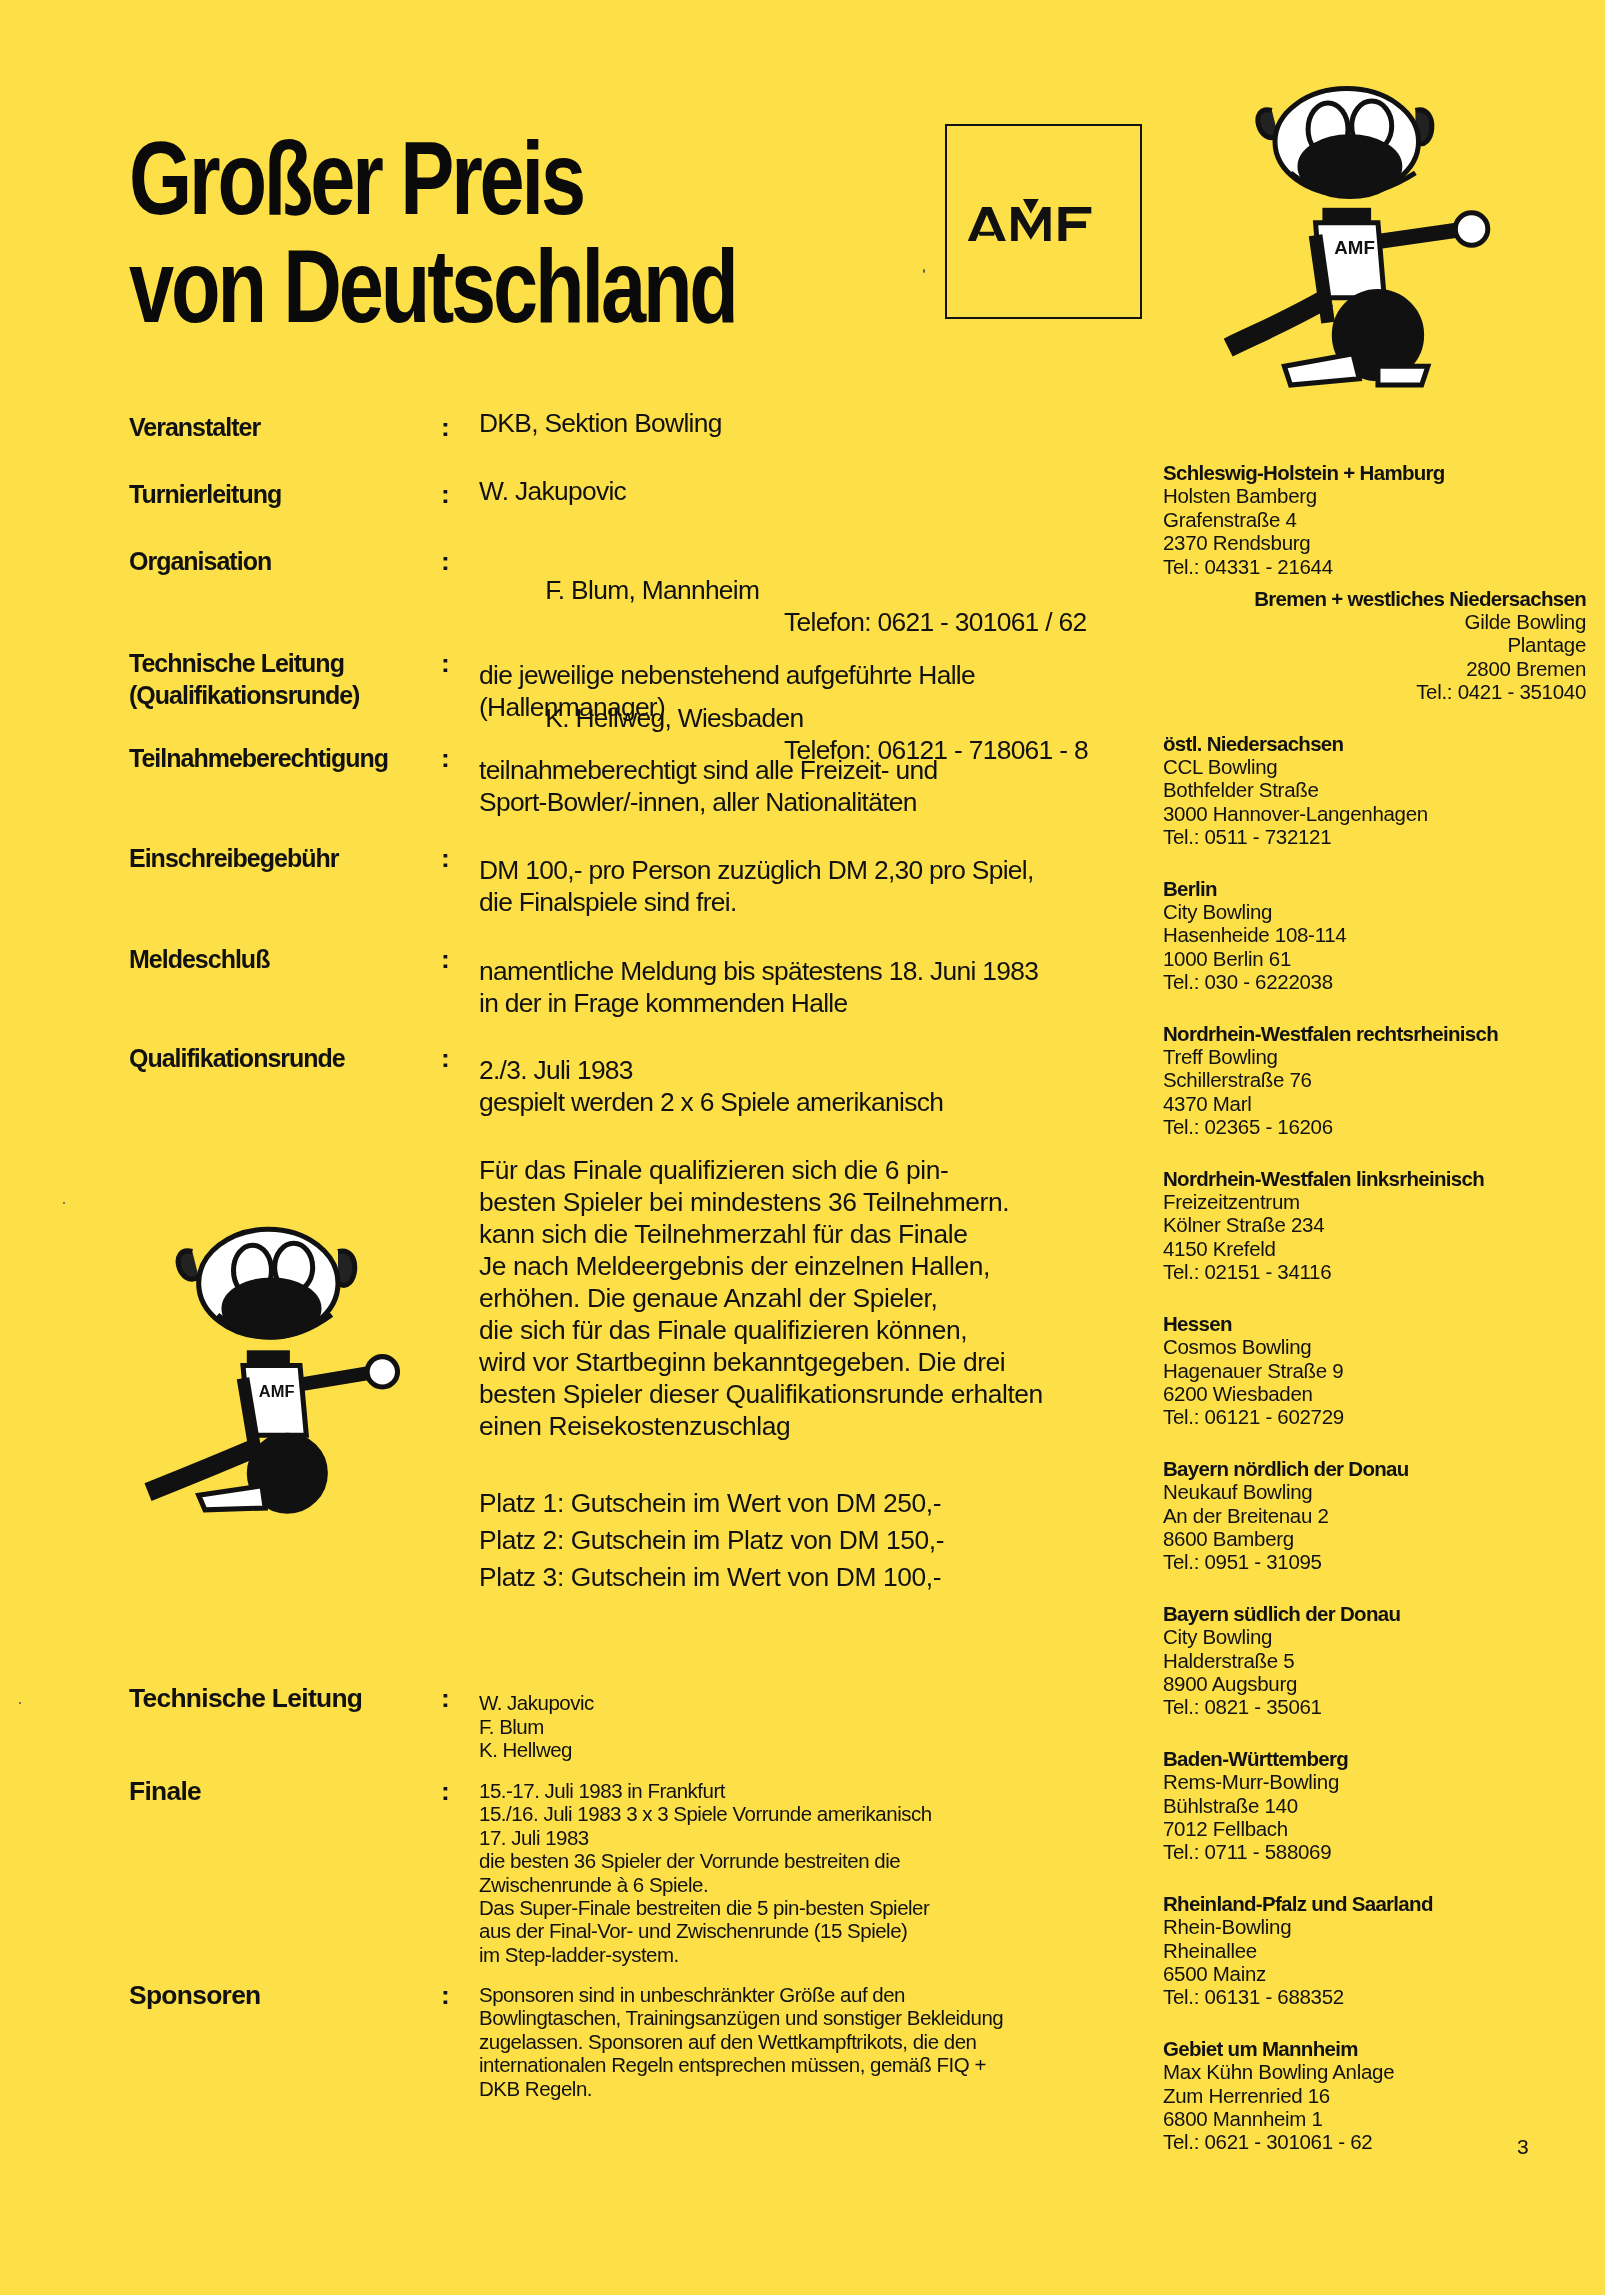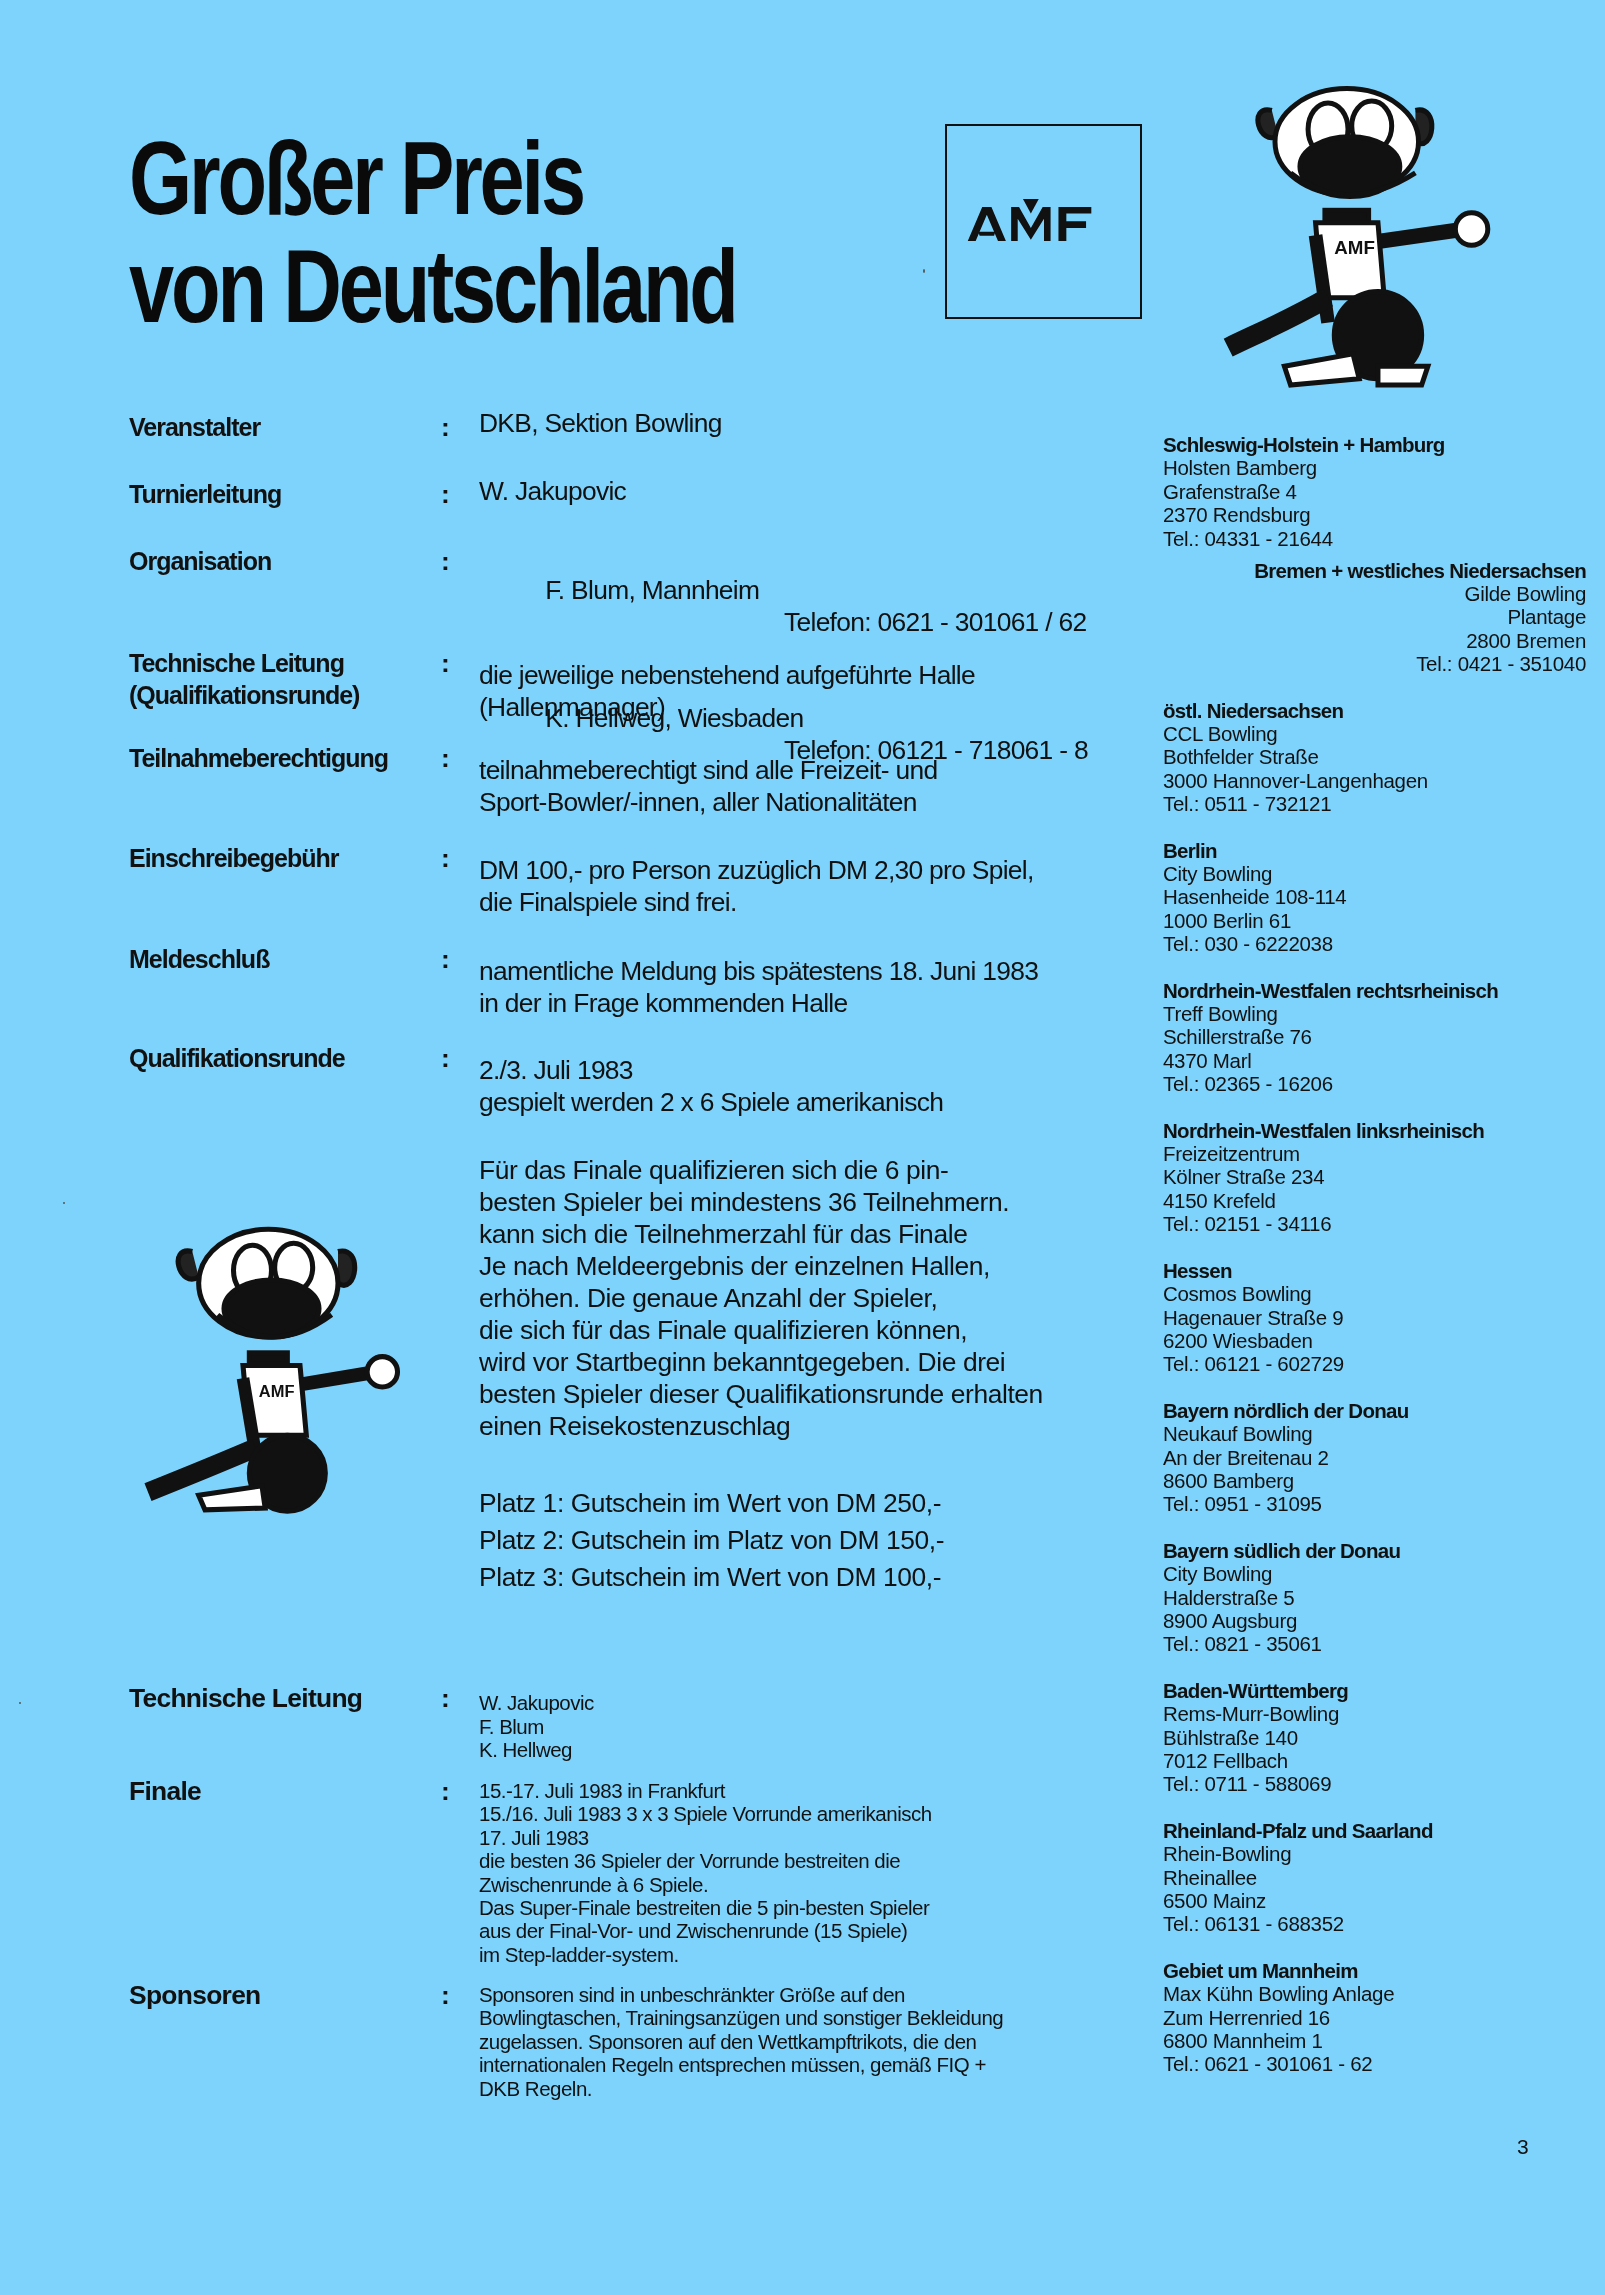--- a/index.html
+++ b/index.html
@@ -3,21 +3,21 @@
 <meta charset="utf-8">
 <style>
   * { box-sizing: border-box; margin: 0; padding: 0; }
   html, body { width: 1606px; height: 2295px; background: #ffffff; }
   body {
     position: relative;
     font-family: "Liberation Sans", sans-serif;
     color: #111111;
     overflow: hidden;
   }
-  .page { position: absolute; inset: 0; background: #7dd3fc; }
+  .page { position: absolute; inset: 0; background: #fde047; }
 
   
   .title {
     position: absolute; left: 129px; top: 124px;
     font-family: "Liberation Sans", sans-serif;
     font-weight: 700;
     font-size: 104px;
     line-height: 108px;
     letter-spacing: -4px;
     transform: scaleX(0.78);
@@ -79,21 +79,21 @@
     font-size: 26.4px; line-height: 37px; letter-spacing: -0.4px;
     white-space: nowrap;
   }
   .prizes .line { display: block; }
 
   
   .venues {
     position: absolute; left: 1163px; top: 433px; width: 423px;
     font-size: 20.5px; line-height: 23.4px; letter-spacing: -0.3px;
   }
-  .venue { margin-bottom: 23px; }
+  .venue { margin-bottom: 23px; margin-top: 28px; }
   .venue .region { font-weight: 700; letter-spacing: -0.7px; display: block; }
   .venue .line { display: block; white-space: nowrap; }
 
   .page-number {
     position: absolute; left: 1517px; top: 2135px;
     font-size: 21px; line-height: 24px;
   }
   .speck { position: absolute; background: #555; border-radius: 50%; }
 </style>
 </head>

